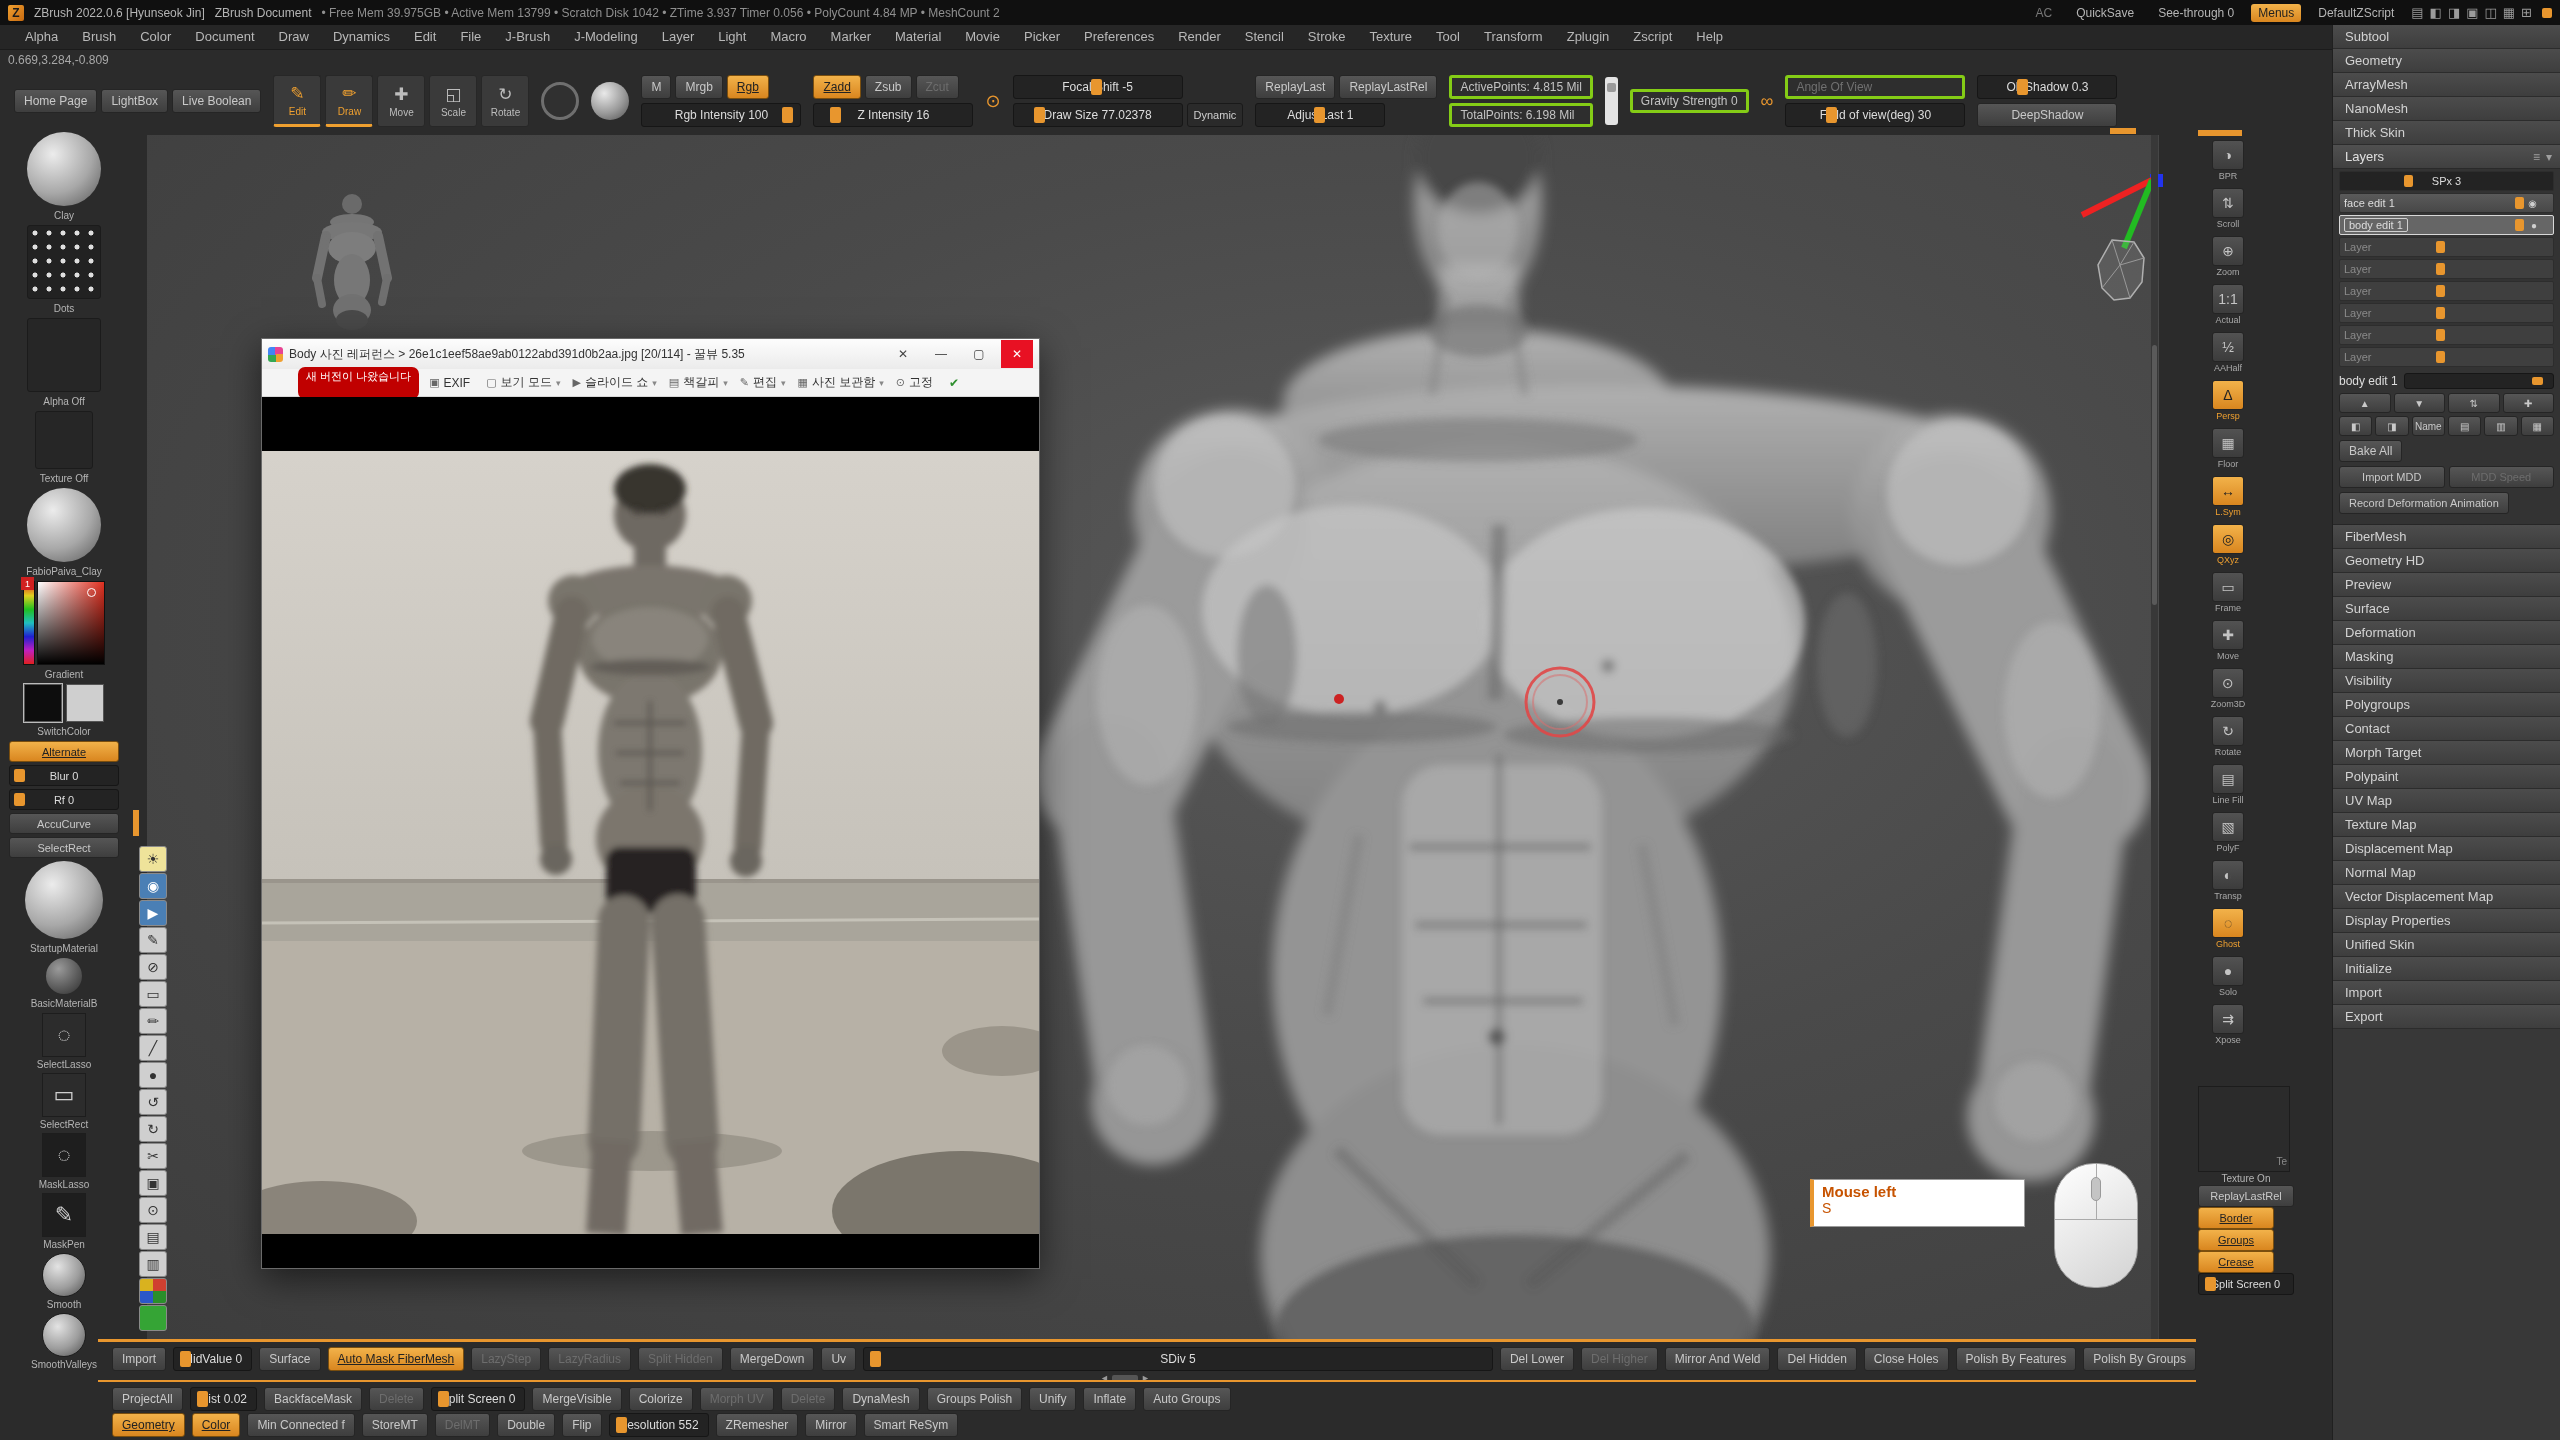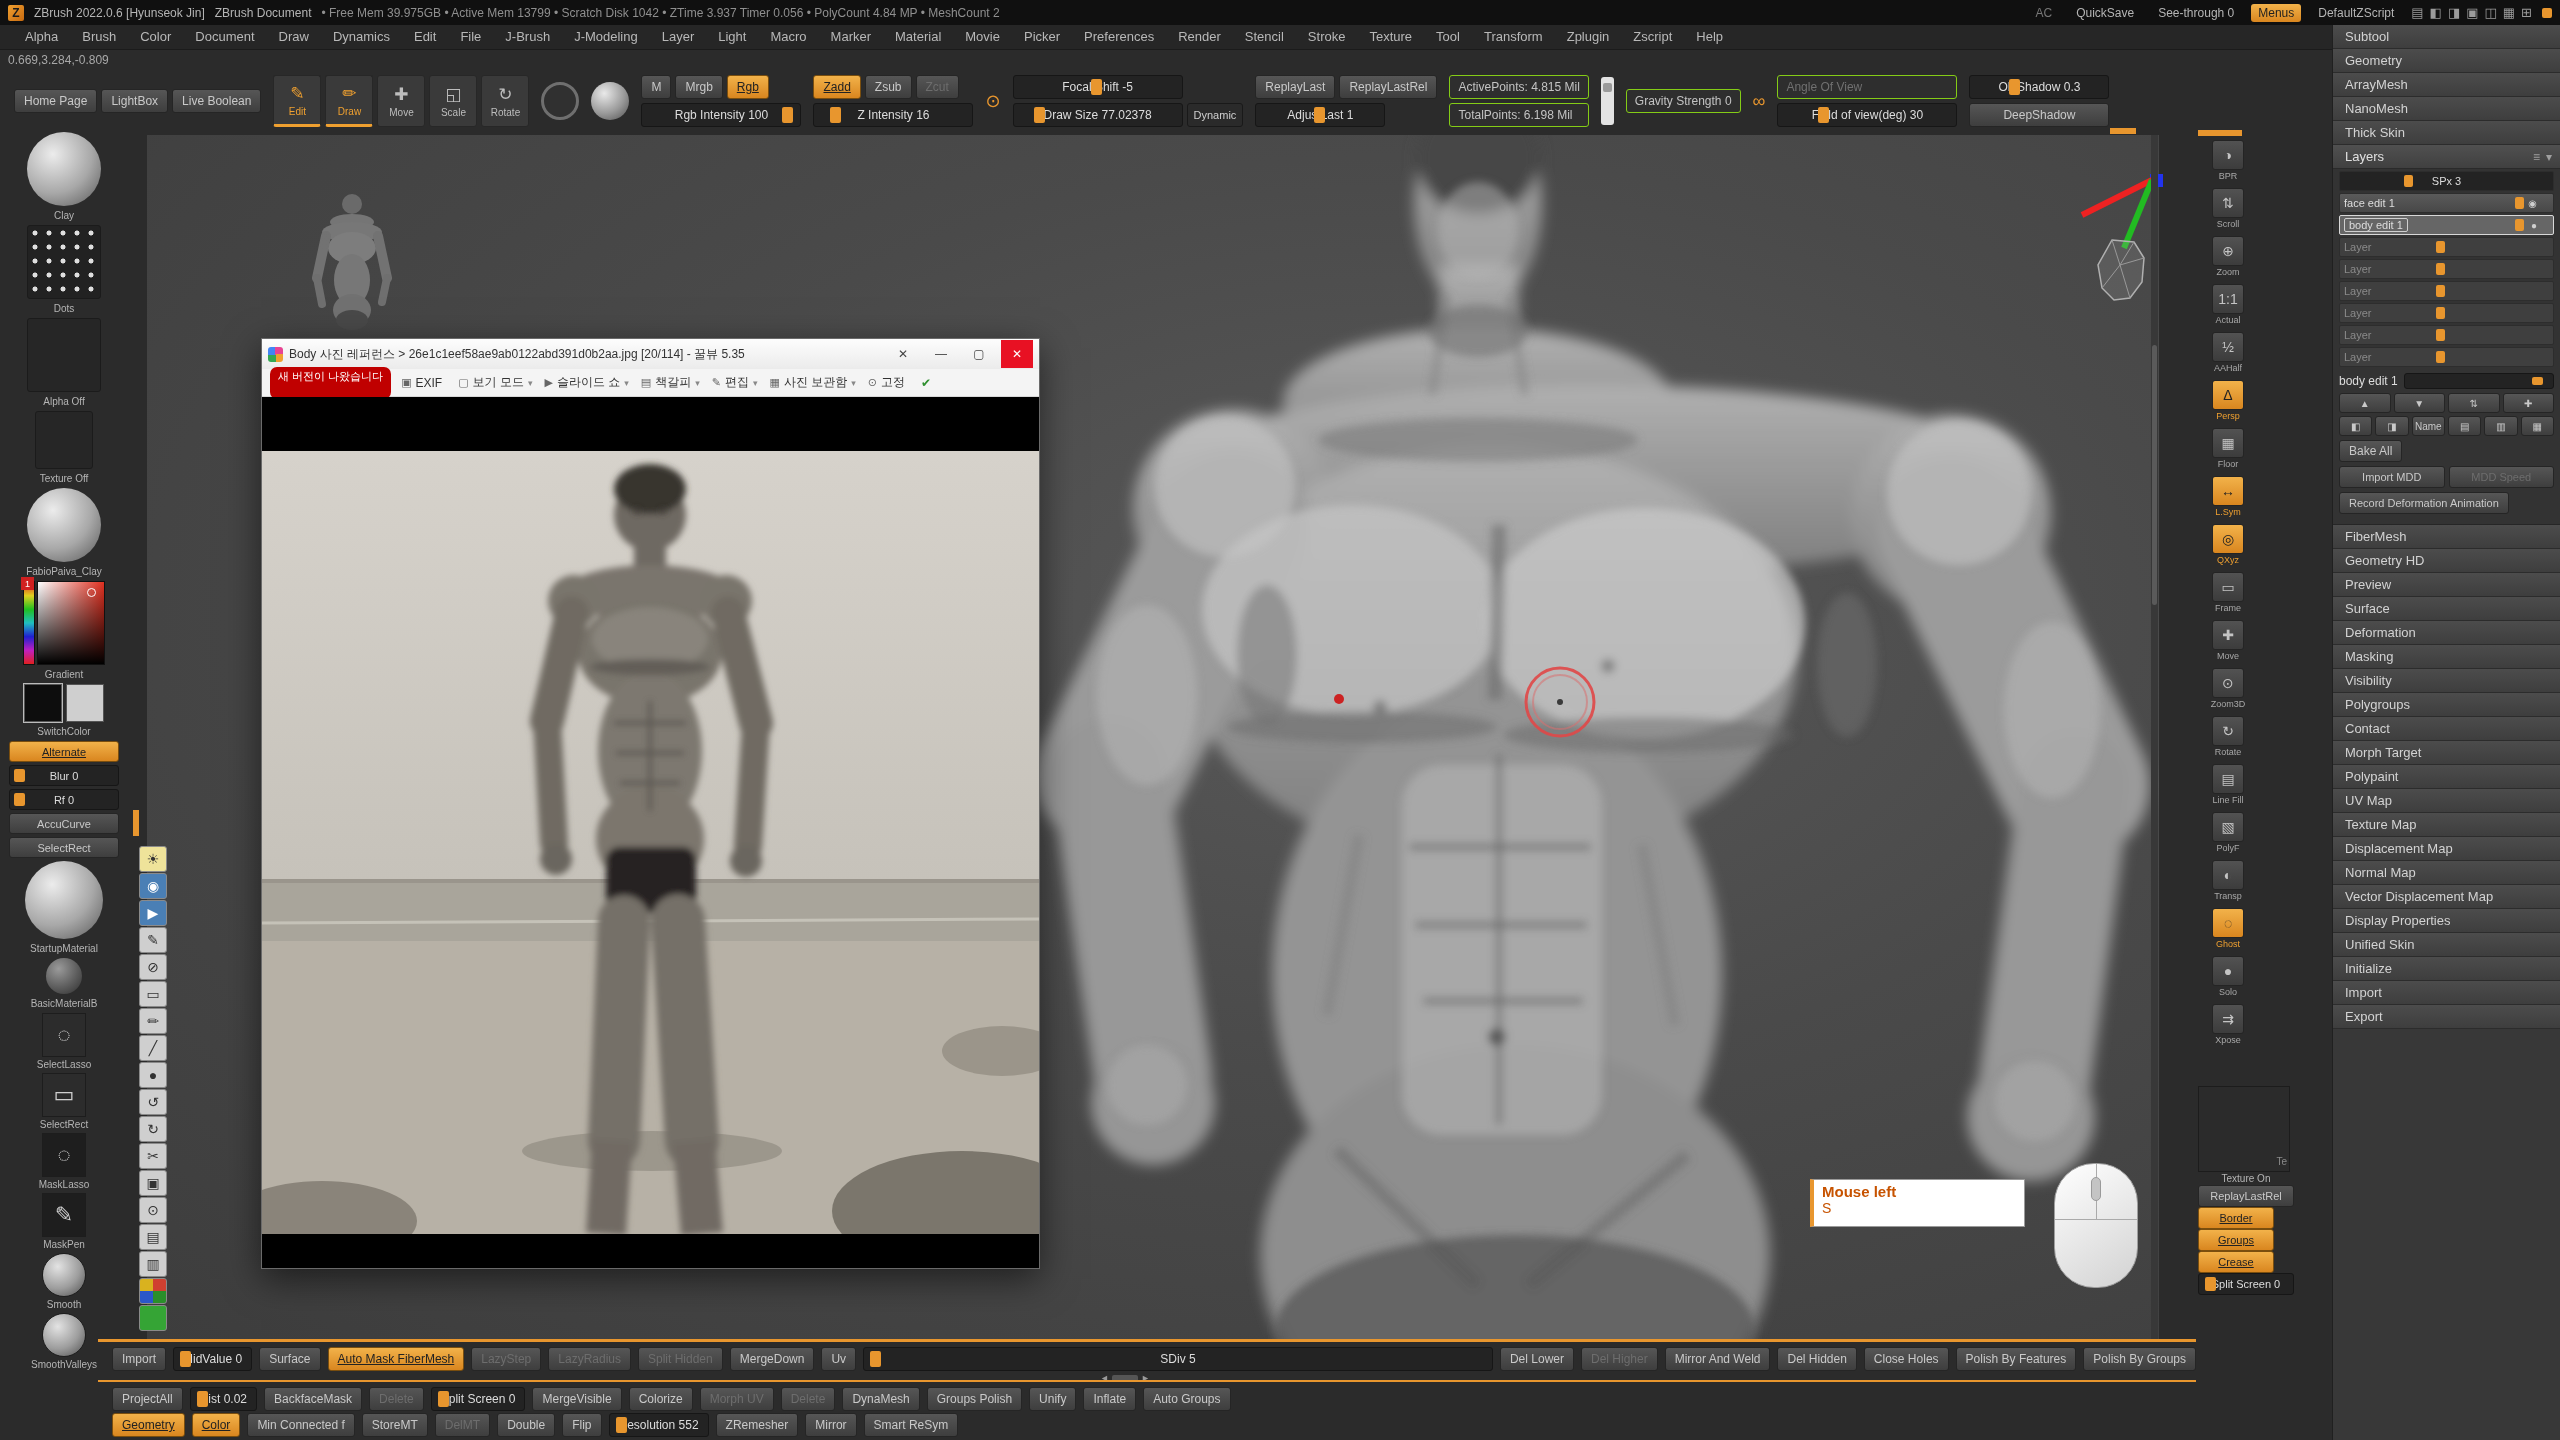--- a/index.html
+++ b/index.html
@@ -32,21 +32,21 @@
   .zbtn.dim { color:#6d6d6d; }
   .zbtn.grow { flex:1; }
   .slider { background:#232323 !important; border:1px solid #161616; color:#ddd; }
   .slider::after { content:""; position:absolute; top:3px; bottom:3px; left:var(--k,6px); width:11px; background:#e8962e; border-radius:2px; }
   .mode-btn { width:48px; height:52px; background:#3a3a3a; border:1px solid #272727; border-radius:3px; display:flex; flex-direction:column; align-items:center; justify-content:center; gap:2px; color:#bdbdbd; }
   .mode-btn .g { font-size:17px; }
   .mode-btn .t { font-size:10px; }
   .mode-btn.on { color:#efa030; border-bottom:3px solid #efa030; }
   .ring-icon { width:38px; height:38px; border-radius:50%; border:3px solid #6f6f6f; background:#303030; }
   .ball-icon { width:38px; height:38px; border-radius:50%; background:radial-gradient(circle at 35% 30%, #e9e9e9, #9a9a9a 55%, #4d4d4d); }
-  .chip { background:#2e2e2e; border:1px solid #84cc16; border-radius:3px; height:24px; display:flex; align-items:center; padding:0 8px; color:#c3c3c3; font-size:12px; white-space:nowrap; }
+  .chip { background:#2e2e2e; border:3px solid #84cc16; border-radius:3px; height:24px; display:flex; align-items:center; padding:0 8px; color:#c3c3c3; font-size:12px; white-space:nowrap; }
   .chip.dim { color:#707070; }
   .badge { background:#2a2a2a; border:1px solid #191919; color:#cfcfcf; font-size:11px; height:24px; display:flex; align-items:center; padding:0 6px; border-radius:3px; }
   .vslider { width:13px; height:48px; background:#e3e3e3; border-radius:3px; position:relative; }
   .vslider i { position:absolute; left:2px; right:2px; top:6px; height:9px; background:#9a9a9a; border-radius:2px; }
   .shelf-ic { color:#e8962e; font-size:18px; }
 
   
   .palette { position:absolute; left:0; top:132px; width:128px; bottom:0; display:flex; flex-direction:column; align-items:center; gap:3px; overflow:hidden; }
   .thumb { width:74px; height:74px; background:#262626; border:1px solid #1b1b1b; border-radius:3px; }
   .thumb.small { width:58px; height:58px; }
@@ -130,21 +130,21 @@
   .pager i { width:26px; height:7px; background:#555; border-radius:2px; }
 
   
   .photo-win { position:absolute; left:261px; top:338px; width:779px; height:931px; background:#000; border:1px solid #6a6a6a; box-shadow:0 10px 34px rgba(0,0,0,.55); z-index:10; display:flex; flex-direction:column; }
   .pw-title { height:30px; background:linear-gradient(#fdfdfd,#ebebeb); display:flex; align-items:center; padding:0 6px; gap:6px; color:#333; font-size:12px; }
   .pw-ico { width:15px; height:15px; background:conic-gradient(#e84393 0 25%, #f0a030 0 50%, #34a853 0 75%, #4285f4 0); border-radius:3px; }
   .pw-title .txt { flex:1; white-space:nowrap; overflow:hidden; }
   .pw-ctrl { width:32px; height:28px; display:flex; align-items:center; justify-content:center; color:#444; font-size:12px; }
   .pw-ctrl.close { background:#e81123; color:#fff; }
   .pw-toolbar { height:28px; background:#f4f4f4; border-bottom:1px solid #d8d8d8; display:flex; align-items:center; gap:10px; padding:0 8px; color:#333; font-size:12px; }
-  .pw-update { background:#c00000; color:#fff; height:32px; line-height:19px; padding:0 8px; border-radius:7px; font-size:11px; white-space:nowrap; }
+  .pw-update { background:#c00000; color:#fff; height:32px; line-height:19px; padding:0 8px; border-radius:7px; font-size:11px; white-space:nowrap;margin-left:28px; }
   .pw-item { display:flex; align-items:center; gap:4px; white-space:nowrap; }
   .pw-item .pic { color:#666; font-size:11px; }
   .pw-item .dd { color:#888; font-size:9px; }
   .pw-check { margin-left:2px; color:#2e8f2e; font-size:12px; }
   .pw-content { position:relative; flex:1; background:#000; }
   .pw-photo { position:absolute; left:0; top:54px; width:777px; height:783px; background:#cdc9c2; overflow:hidden; }
 
   
   .tooltip { position:absolute; left:1810px; top:1179px; width:215px; height:48px; background:#fff; border:1px solid #9a9a9a; border-left:4px solid #e8962e; z-index:12; padding:3px 8px; }
   .tooltip .l1 { color:#c75300; font-size:15px; font-weight:bold; }

